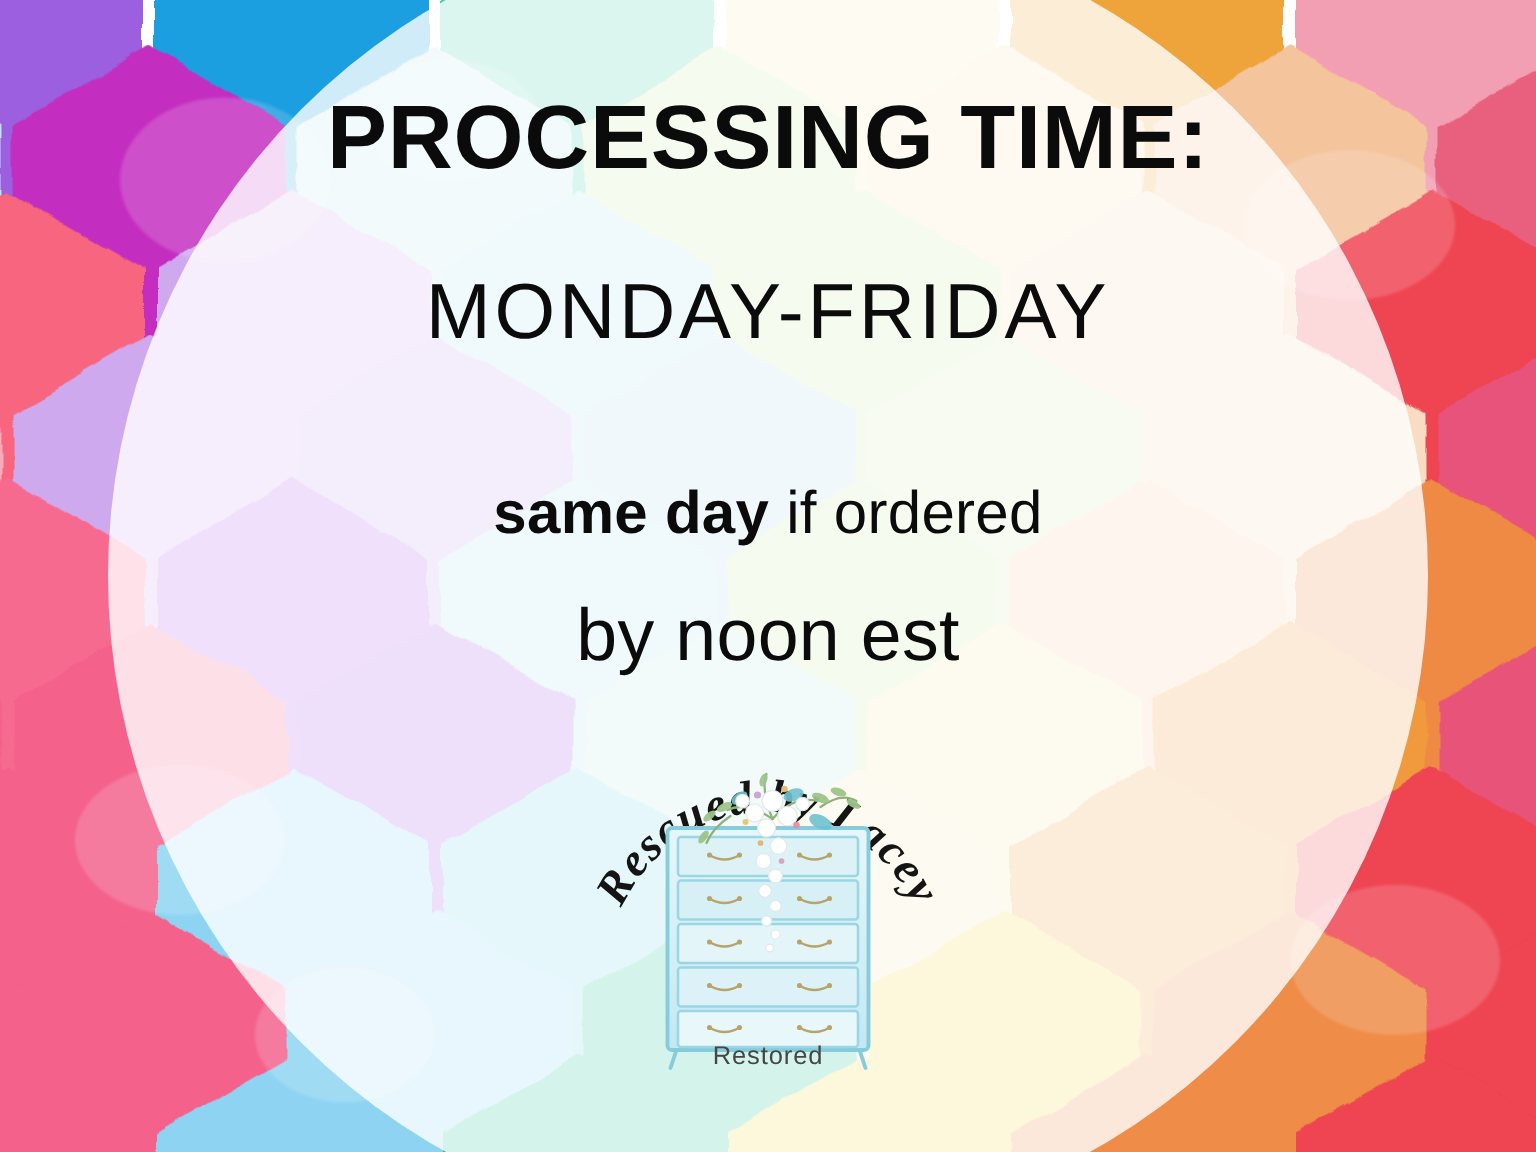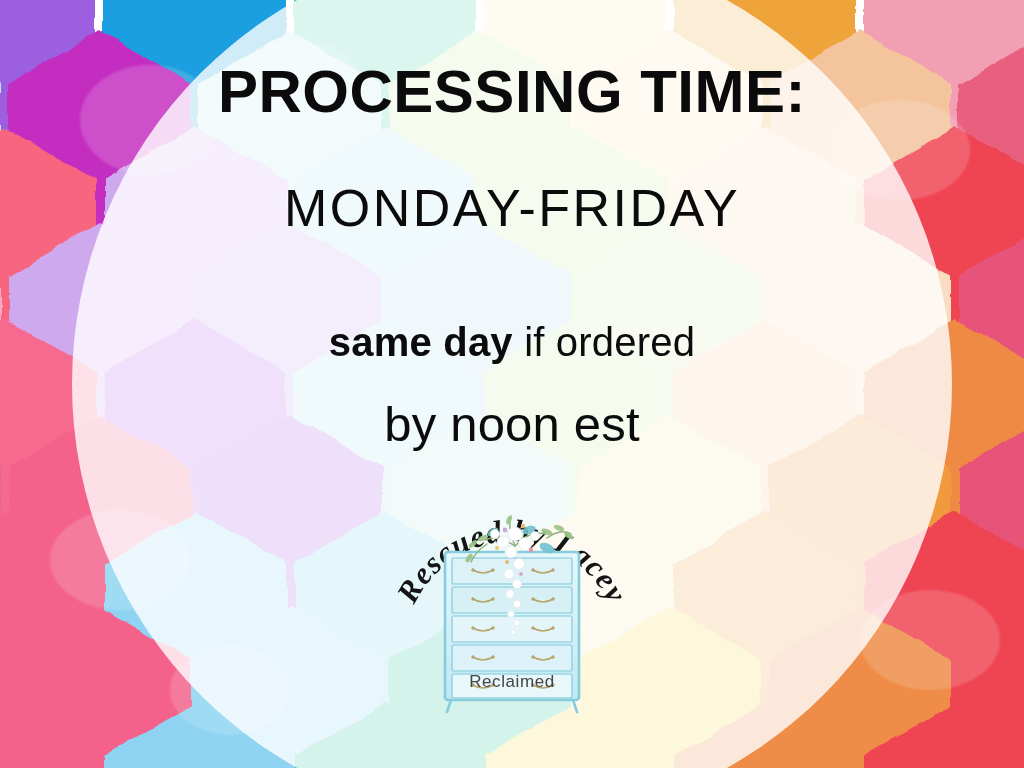--- a/index.html
+++ b/index.html
@@ -472,16 +472,16 @@
           <circle cx="108" cy="44" r="2.4" fill="#c9a2d8"></circle>
           <circle cx="126" cy="40" r="2.2" fill="#e8b86d"></circle>
           <circle cx="134" cy="64" r="2.2" fill="#e58fa0"></circle>
           <circle cx="100" cy="62" r="2" fill="#e8c46d"></circle>
           <circle cx="124" cy="88" r="1.9" fill="#d9a0c0"></circle>
           <circle cx="110" cy="76" r="1.9" fill="#e0b469"></circle>
         </g>
       </g>
     </svg>
 
-    <div class="tagline" id="tag-1">Reclaimed</div>
+    <div class="tagline" id="tag-2">Restored</div>
   </div>
 
 </div>
 
 </body></html>

